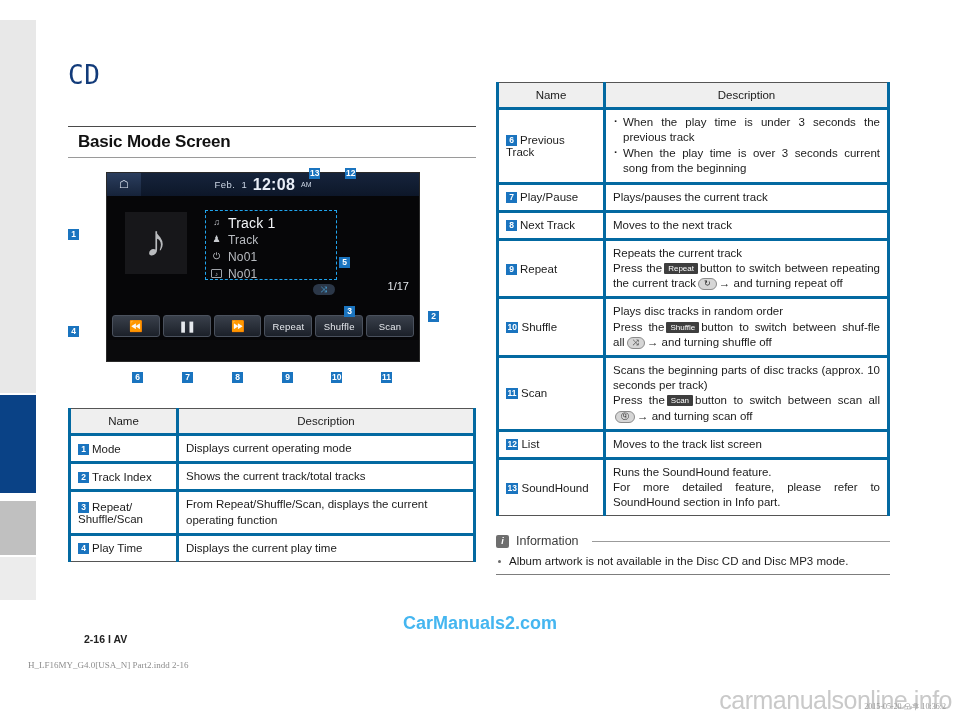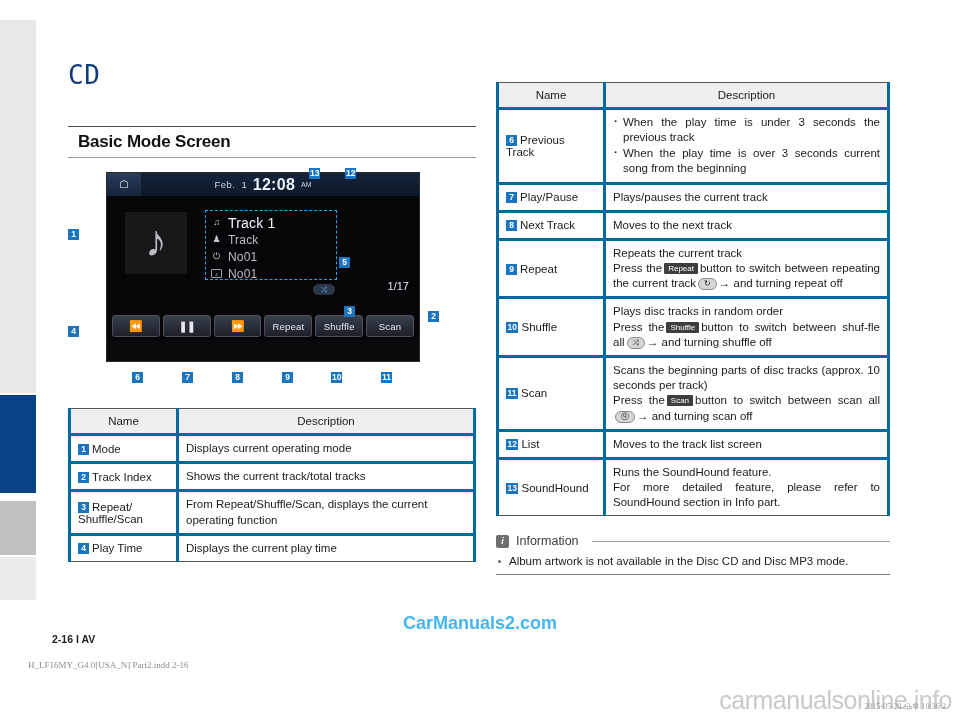--- a/index.html
+++ b/index.html
@@ -219,21 +219,21 @@
     content: ""; position: absolute; left: 2px; top: 5px;
     width: 3px; height: 3px; background: #6a6a6a; border-radius: 50%;
   }
 
   
   .watermark-top {
     position: absolute; left: 0; right: 0; top: 613px; text-align: center;
     color: #45b6f0; font-size: 18px; font-weight: bold;
   }
   .page-folio {
-    position: absolute; left: 52px; top: 633px;
+    position: absolute; left: 84px; top: 633px;
     font-size: 10.5px; font-weight: bold; color: #222;
   }
   .imprint-left {
     position: absolute; left: 28px; top: 660px;
     font-size: 9px; color: #8d8d8d; font-family: "Liberation Serif", serif;
   }
   .imprint-right {
     position: absolute; right: 14px; top: 701px;
     font-size: 8px; color: #9a9a9a; font-family: "Liberation Serif", serif;
   }

